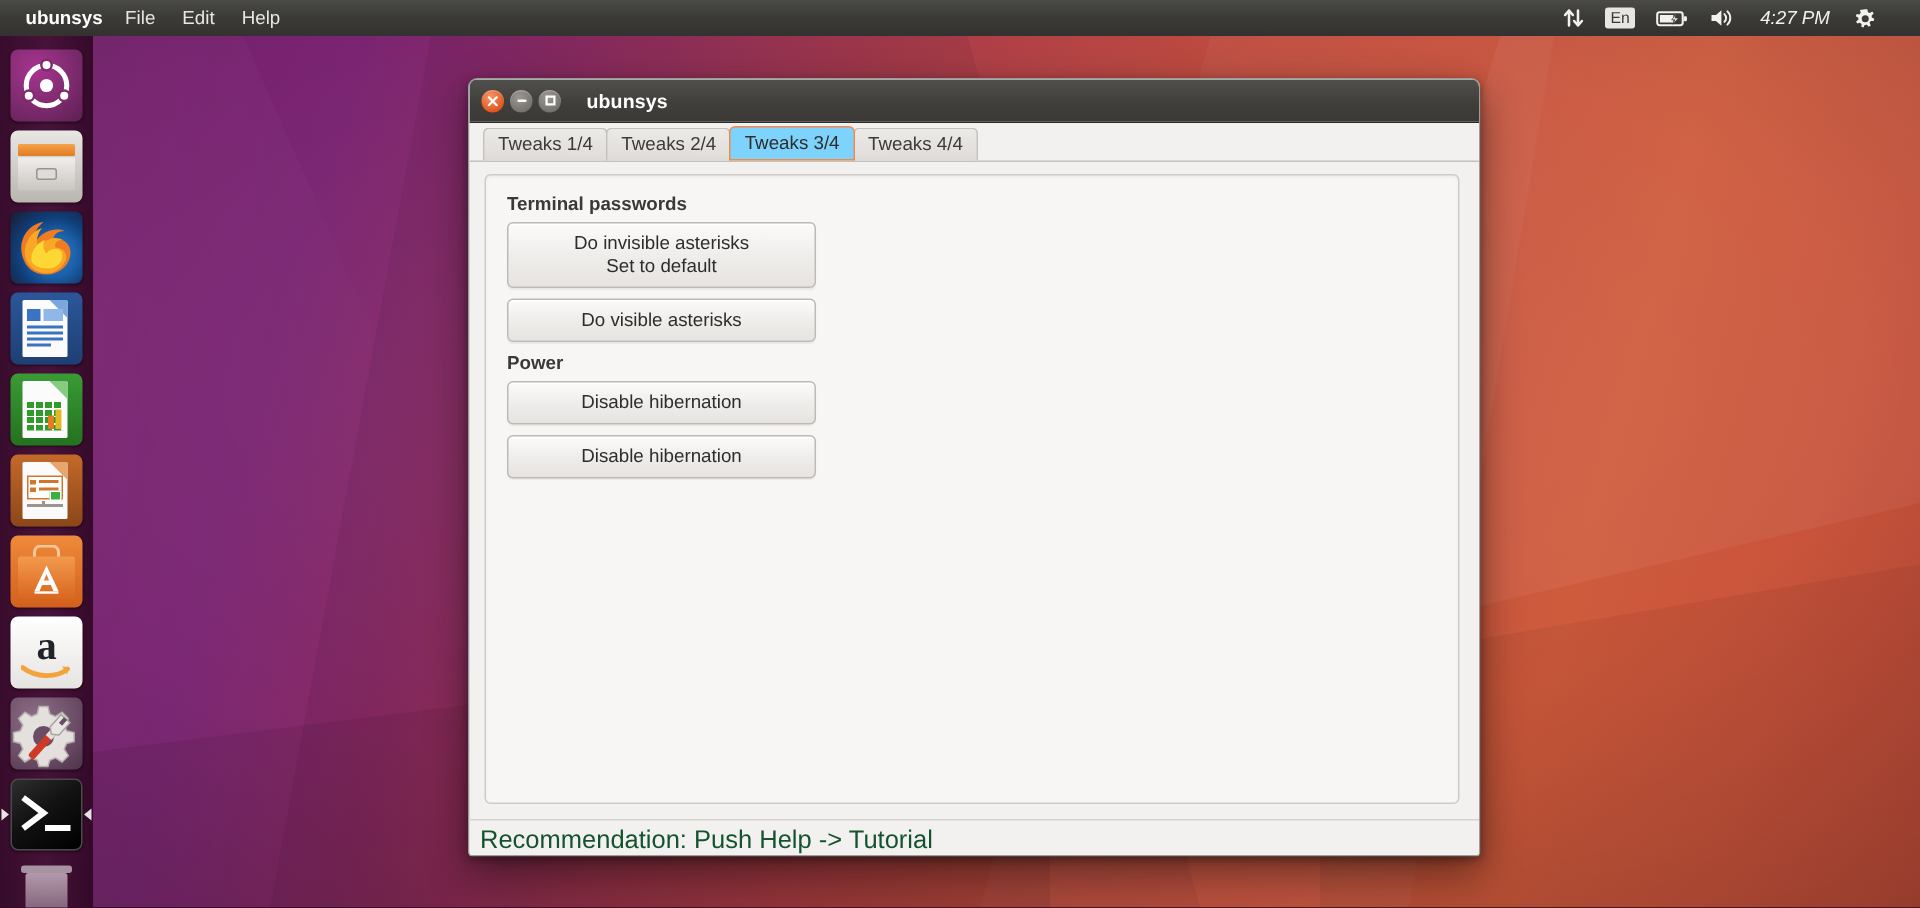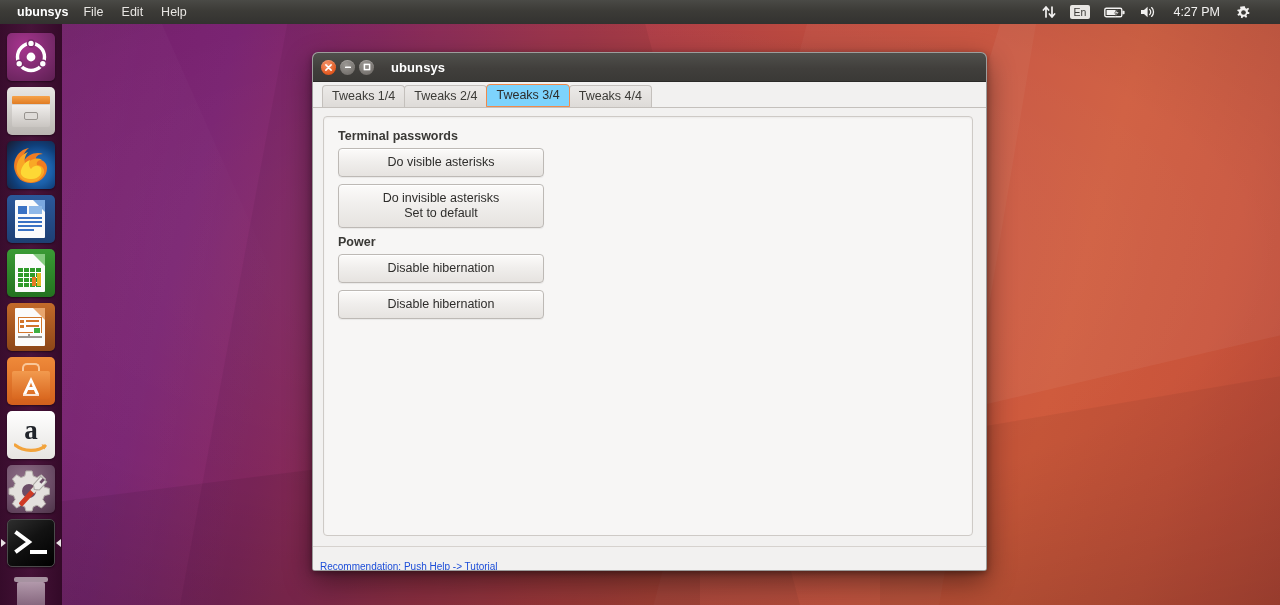--- a/index.html
+++ b/index.html
@@ -75,21 +75,21 @@
   #panel-right {
     display: flex; align-items: center; gap: 0; padding-right: 22px;
   }
   .tray { padding: 0 7px; height: 24px; display: flex; align-items: center; }
   .tray svg { display: block; }
   #kbd {
     font-size: 10.5px; color: #3a3936; background: #e8e6e3;
     border-radius: 2px; padding: 1px 4px; line-height: 12px;
     font-weight: normal;
   }
-  #clock { font-size: 12.5px; color: #f2f1f0; padding: 0 9px; }
+  #clock { font-size: 12.5px; color: #f2f1f0; padding: 0 9px; font-style: italic; }
 
   
   #launcher {
     position: absolute; left: 0; top: 24px; width: 62px; height: 581px;
     background: linear-gradient(90deg, rgba(46,8,34,0.86) 0%, rgba(60,14,45,0.80) 50%, rgba(44,6,32,0.88) 100%);
     z-index: 35;
     padding-top: 6px;
   }
   .lnk {
     position: relative; width: 62px; height: 54px;
@@ -220,23 +220,23 @@
     line-height: 15px;
     font-family: "Liberation Sans", sans-serif;
     display: block;
   }
   .actbtn .l2 { display: block; }
 
   
   #statusbar {
     height: 26px; border-top: 1px solid #d6d2ce;
     background: #f2f1f0;
-    display: flex; align-items: flex-end;
+    display: flex; align-items: center;
     padding-left: 7px;
-    font-size: 10px; color: #1d4ed8;
+    font-size: 17px; color: #14532d;
   }
 </style>
 </head>
 <body>
 
 <div id="desktop">
   <div class="facet" id="f1"></div>
   <div class="facet" id="f2"></div>
   <div class="facet" id="f3"></div>
   <div class="facet" id="f4"></div>
@@ -446,28 +446,28 @@
       <div class="tab subactive">Tweaks 3/4</div>
       <div class="tab">Tweaks 4/4</div>
     </div>
 
     <div id="panelwrap">
       <div id="content">
 
         <div class="section-title">Terminal passwords</div>
 
         <div class="actbtn">
-          <span>Do visible asterisks</span>
-        </div>
-
-        <div class="actbtn">
           <span>Do invisible asterisks</span>
           <span class="l2">Set to default</span>
         </div>
 
+        <div class="actbtn">
+          <span>Do visible asterisks</span>
+        </div>
+
         <div class="section-title">Power</div>
 
         <div class="actbtn">
           <span>Disable hibernation</span>
         </div>
 
         <div class="actbtn">
           <span>Disable hibernation</span>
         </div>
 

